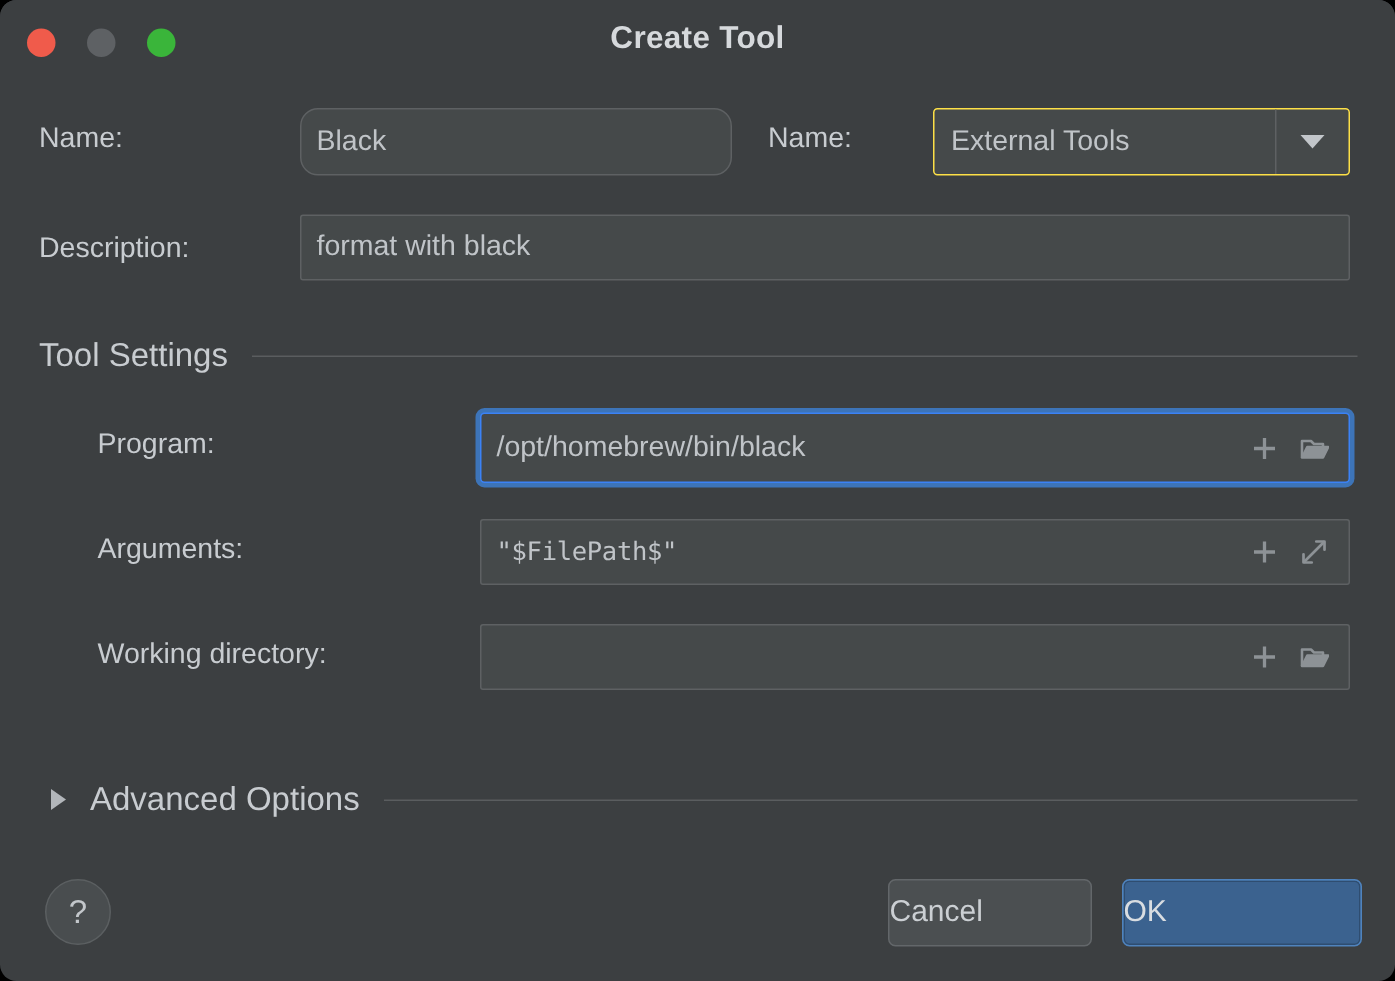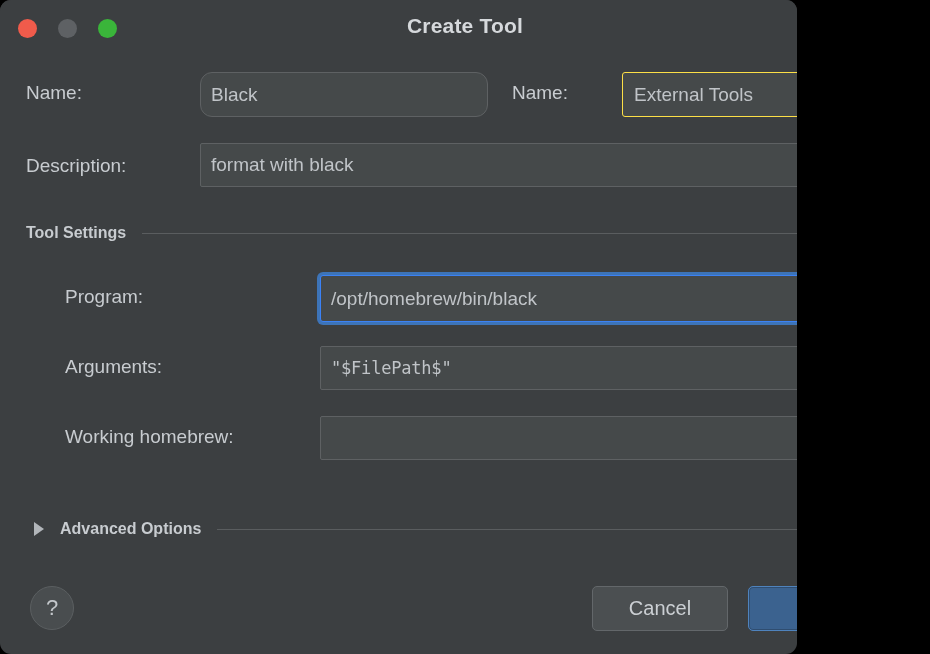--- a/index.html
+++ b/index.html
@@ -11,21 +11,21 @@
     width: 930px;
     height: 654px;
     overflow: hidden;
     font-family: "Liberation Sans", sans-serif;
   }
 
   #dialog {
     position: absolute;
     left: 0;
     top: 0;
-    width: 797px;
+    width: 930px;
     height: 654px;
     background: #3c3f41;
     border-radius: 11px;
     overflow: hidden;
     box-sizing: border-box;
   }
 
   
   #titlebar {
     position: absolute;
@@ -144,23 +144,22 @@
 
   
   .section {
     position: absolute;
     display: flex;
     align-items: center;
     width: 100%;
   }
   .section .stitle {
     color: #c8ccd0;
-    font-size: 16px;
+    font-size: 22px;
     white-space: nowrap;
-    font-weight: bold;
   }
   .section .srule {
     height: 1px;
     background: #5a5d5f;
     margin-left: 16px;
   }
   .disclosure {
     width: 0; height: 0;
     border-top: 7px solid transparent;
     border-bottom: 7px solid transparent;
@@ -185,21 +184,20 @@
     color: #c3c7cb;
     font-size: 22px;
   }
   .btn {
     position: absolute;
     box-sizing: border-box;
     height: 45px;
     border-radius: 5px;
     display: flex;
     align-items: center;
-    justify-content: center;
     font-size: 20px;
   }
   #cancel-btn {
     left: 592px;
     top: 586px;
     width: 136px;
     background: #4b4f51;
     border: 1px solid #63676a;
     color: #cbcfd3;
   }
@@ -275,21 +273,21 @@
         <path d="M10 3 V17 M3 10 H17" stroke-width="2.2"></path>
       </svg>
       <svg class="ficon" viewBox="0 0 20 20">
         <path d="M3 17 L17 3" stroke-width="1.8"></path>
         <path d="M11.5 3 H17 V8.5" stroke-width="1.8" stroke-linejoin="round" stroke-linecap="round"></path>
         <path d="M8.5 17 H3 V11.5" stroke-width="1.8" stroke-linejoin="round" stroke-linecap="round"></path>
       </svg>
     </div>
   </div>
 
-  <div class="lbl" style="left:65px; top:426px;">Working homebrew:</div>
+  <div class="lbl" style="left:65px; top:426px;">Working directory:</div>
 
   <div class="field" style="left:320px; top:416px; width:580px; height:44px;">
     <div class="val"></div>
     <div class="ficons">
       <svg class="ficon" viewBox="0 0 20 20">
         <path d="M10 3 V17 M3 10 H17" stroke-width="2.2"></path>
       </svg>
       <svg class="ficon" viewBox="0 0 20 20">
         <path d="M2 16 V5 H8 L10 7 H16 V9" stroke-width="1.7" stroke-linejoin="round" fill="none"></path>
         <path d="M2 16 L5.5 9 H19.5 L16 16 Z" stroke-width="1.7" stroke-linejoin="round" fill="#8d9296"></path>

